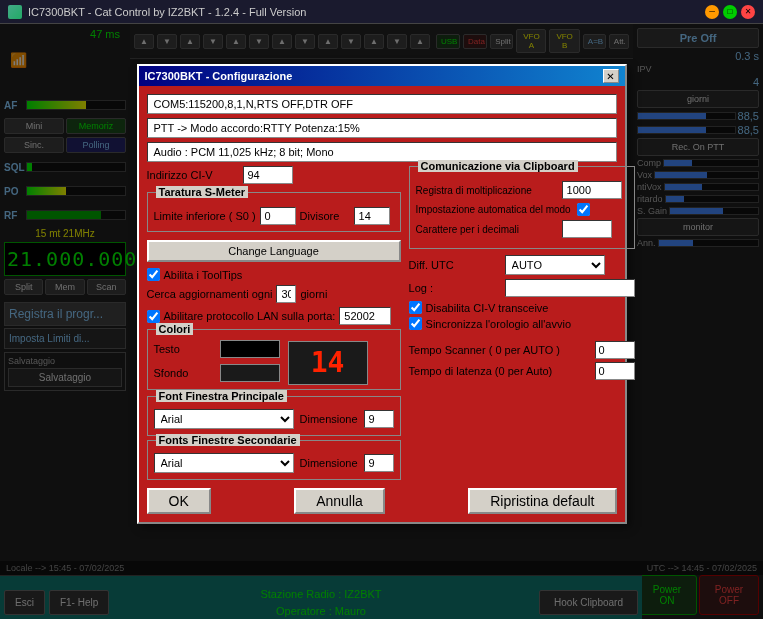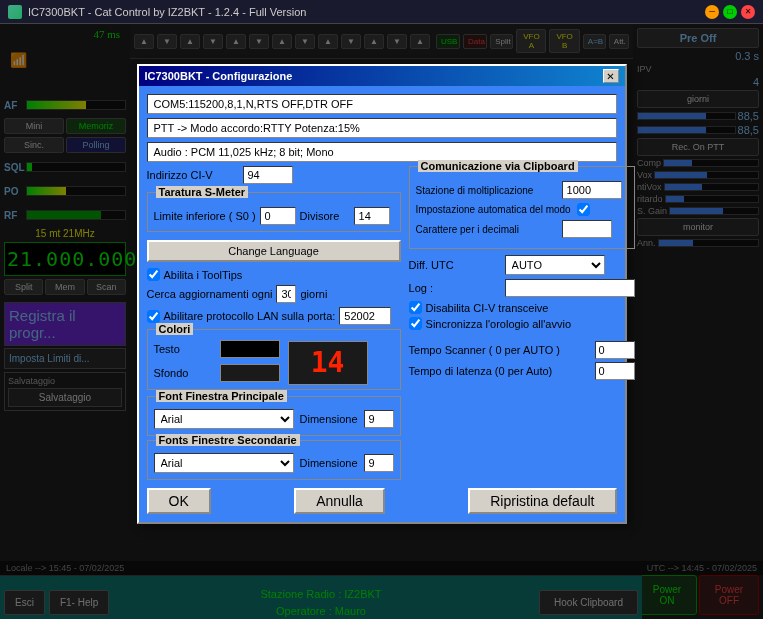--- a/index.html
+++ b/index.html
@@ -88,21 +88,21 @@
     .signal-bar {
       height: 100%;
       background: linear-gradient(to right, #0f0, #ff0);
     }
 
     #timer-display {
       position: absolute;
       top: 4px; right: 10px;
       color: #0f0;
       font-size: 11px;
-      font-family: Liberation Serif, serif;
+      font-family: Liberation Sans, sans-serif;
     }
 
     .wifi-icon {
       position: absolute;
       top: 28px; left: 10px;
       color: #0f0;
       font-size: 14px;
     }
 
     .btn-row {
@@ -141,24 +141,24 @@
       text-align: center;
       margin-bottom: 2px;
     }
 
     .bottom-btns {
       display: flex;
       gap: 2px;
     }
 
     #registra-btn {
-      background: #6d28d9;
+      background: #404040;
       border: 1px solid #555;
       color: #8cf;
-      font-size: 15px;
+      font-size: 12px;
       padding: 4px;
       cursor: pointer;
       width: 100%;
       text-align: left;
       margin-top: 4px;
     }
     #imposta-btn {
       background: #2a2a2a;
       border: 1px solid #555;
       color: #8cf;
@@ -345,21 +345,21 @@
       width: 100%; height: 100%;
       background: rgba(0,0,0,0.5);
       z-index: 100;
       display: flex;
       align-items: flex-start;
       justify-content: center;
       padding-top: 40px;
     }
 
     #config-modal {
-      background: #3b82f6;
+      background: #b91c1c;
       border: 2px solid #888;
       border-top-color: #fff;
       border-left-color: #fff;
       width: 490px;
       box-shadow: 3px 3px 8px rgba(0,0,0,0.5);
       color: #000;
       font-size: 11px;
     }
 
     #modal-title-bar {
@@ -905,21 +905,21 @@
             </div>
 
           </div>
 
           <div class="modal-col-right">
 
             <div class="modal-section">
               <span class="modal-section-title">Comunicazione via Clipboard</span>
               <div style="height:8px;"></div>
               <div class="modal-row">
-                <span class="modal-label" style="min-width:140px;font-size:10px;">Stazione di moltiplicazione</span>
+                <span class="modal-label" style="min-width:140px;font-size:10px;">Registra di moltiplicazione</span>
                 <input class="modal-input modal-input-md" type="text" style="width: 60px;" value="1000">
               </div>
               <div class="modal-row">
                 <span class="modal-label" style="min-width:140px;font-size:10px;">Impostazione automatica del modo</span>
                 <input type="checkbox" class="modal-checkbox" checked="" style="">
               </div>
               <div class="modal-row">
                 <span class="modal-label" style="min-width:140px;font-size:10px;">Carattere per i decimali</span>
                 <input class="modal-input" type="text" style="width: 50px;">
               </div>

